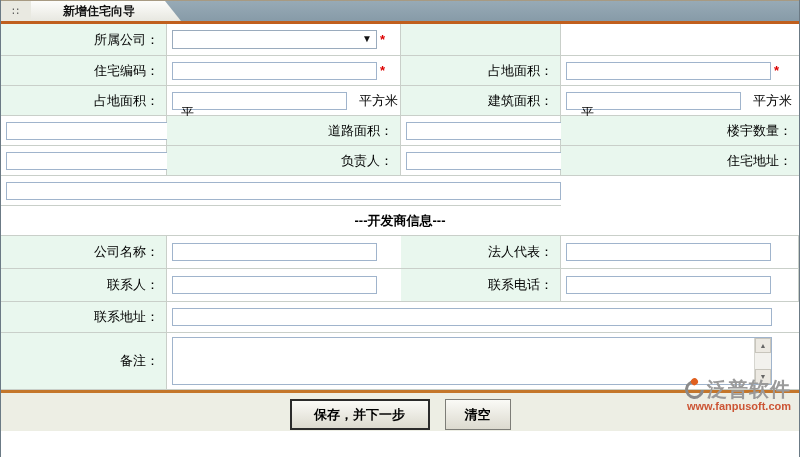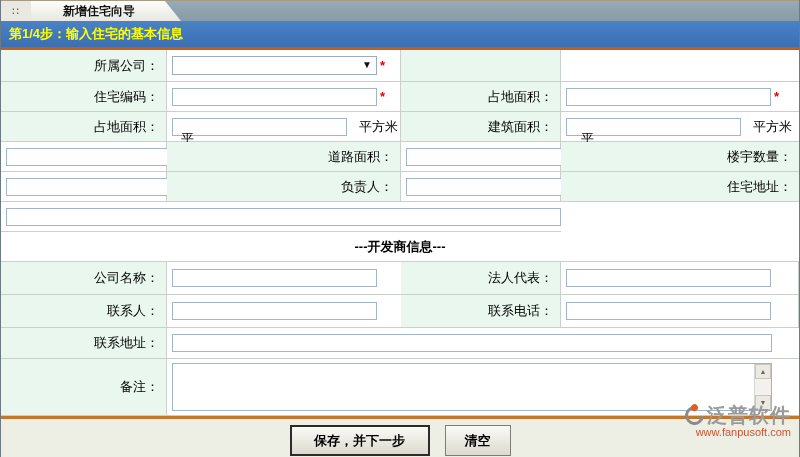--- a/index.html
+++ b/index.html
@@ -176,37 +176,34 @@
     display:inline-block;
   }
   .logo-icon::after {
     content:"";
     position:absolute; right:-2px; top:-3px;
     width:7px; height:7px;
     border-radius:50%;
     background:#e06020;
   }
   .brand { font-size:20px; font-weight:bold; color:#9a9a9a; letter-spacing:1px; }
-  .logo-url { font-size:11px; color:#cc5535; margin-top:2px; font-weight:normal;margin-left:20px; }
+  .logo-url { font-size:11px; color:#cc5535; margin-top:2px; font-weight:bold;margin-left:20px; }
 </style>
 </head>
 <body>
 
 <div class="page">
 
   <div class="tabbar">
     <div class="tab-left">∷</div>
     <div class="tab">
       <span>新增住宅向导</span>
     </div>
   </div>
 
-  <div class="step-header">
-    <span>第1/4步：输入住宅的基本信息</span>
-  </div>
   <div class="orange-line"></div>
 
   <div class="form">
 
     <div class="cell lbl">所属公司：</div>
     <div class="cell fld">
       <div class="select-box">
         <span class="arrow">▼</span>
       </div>
       <span class="req">*</span>

